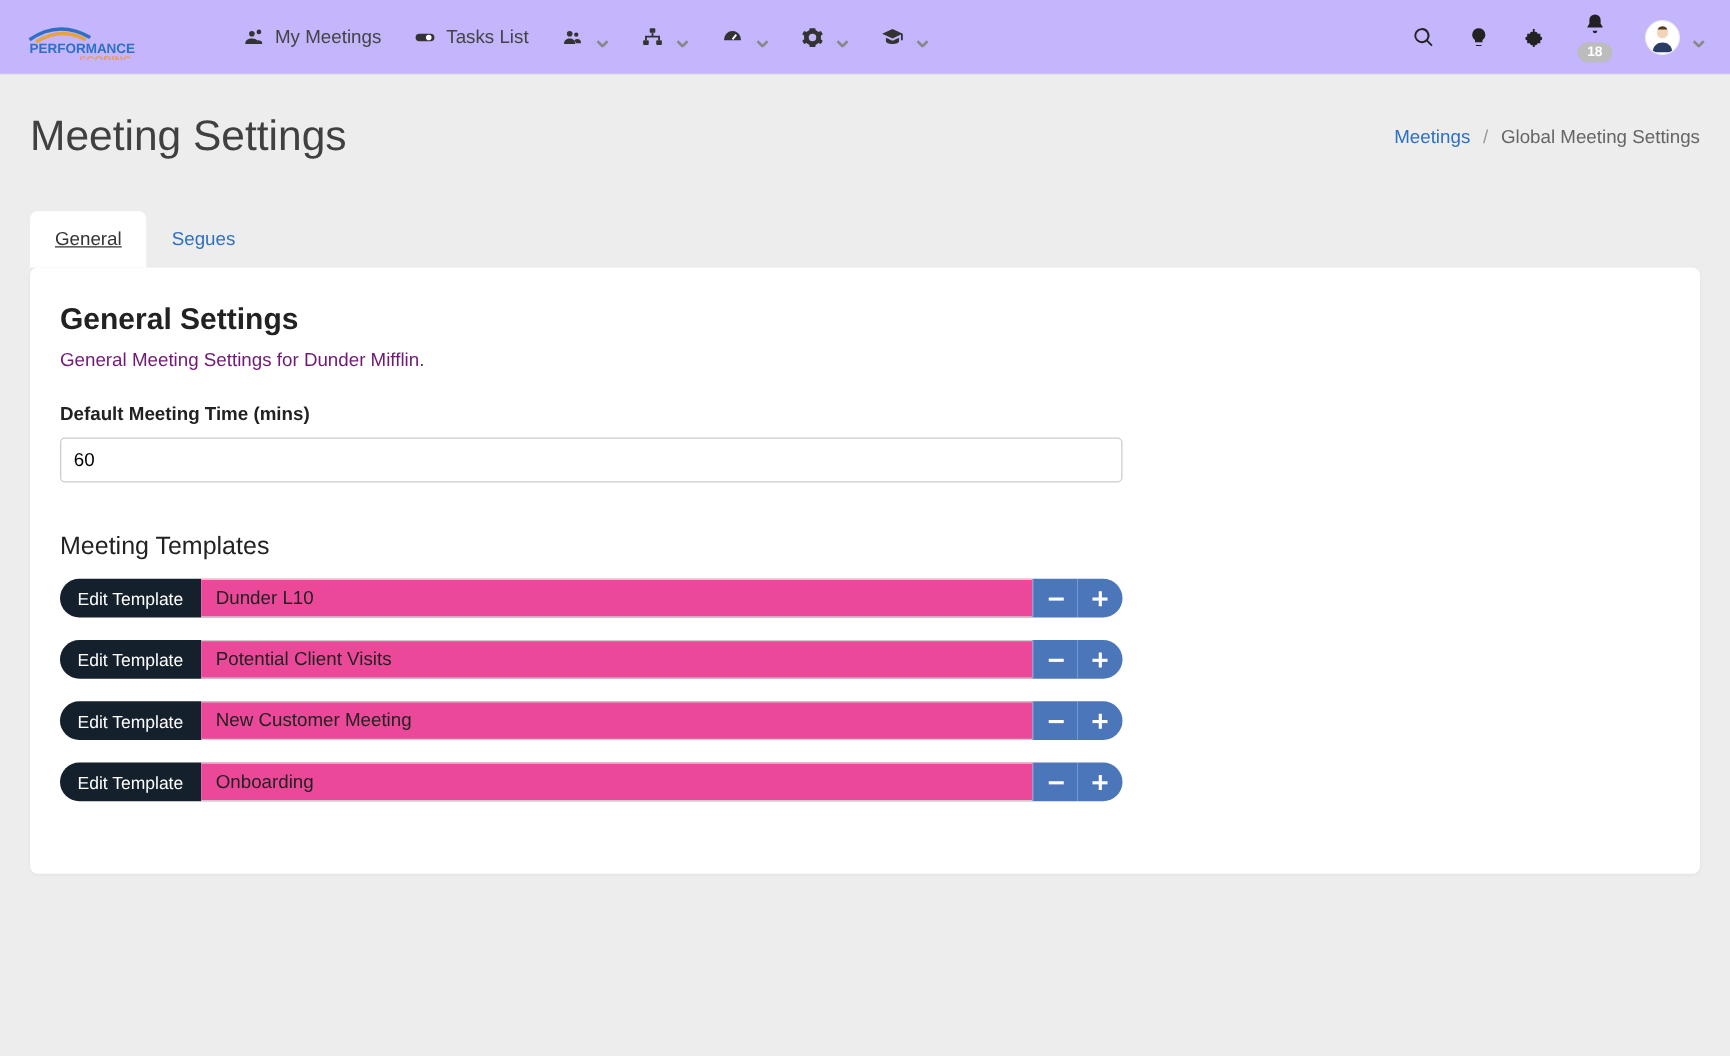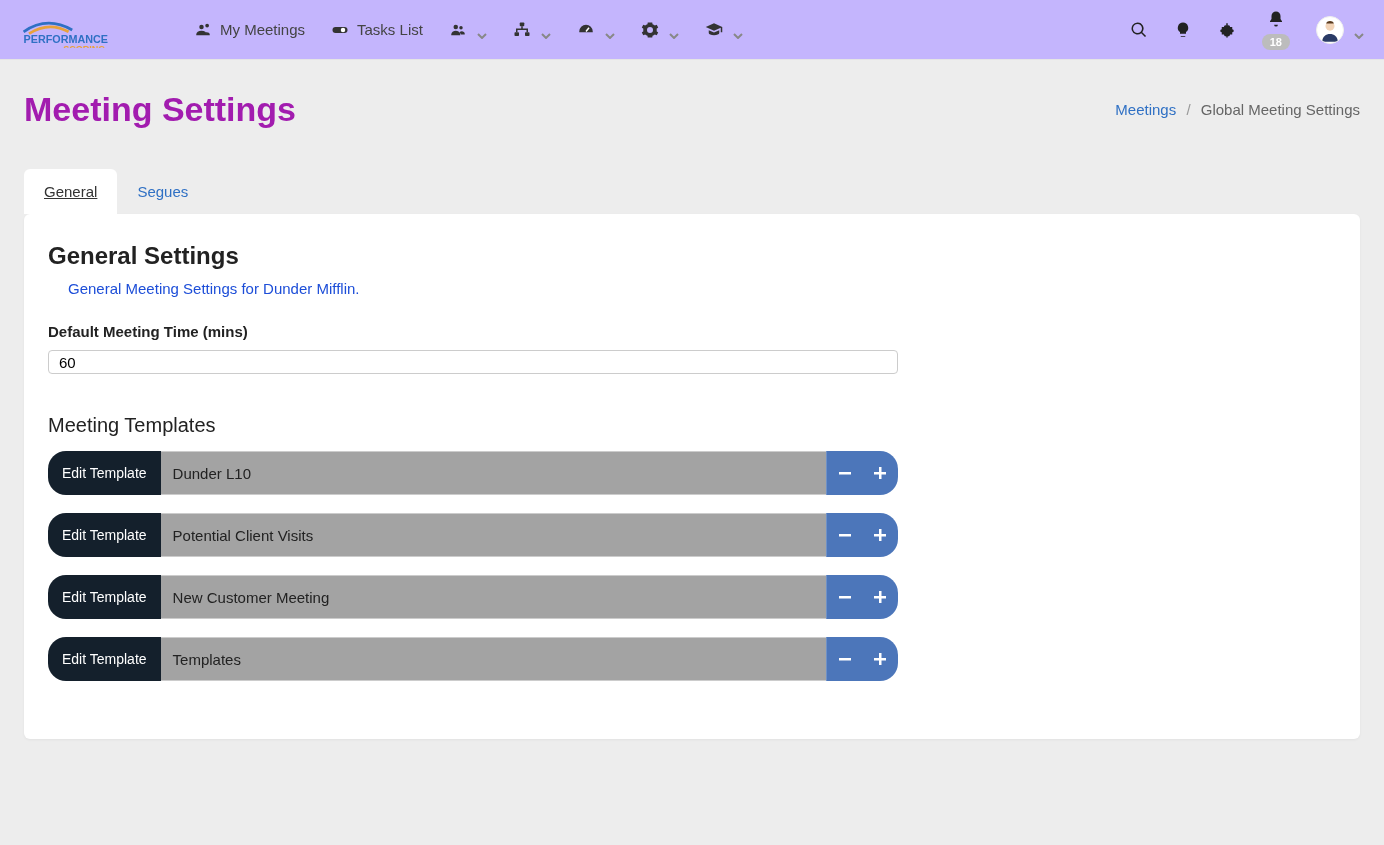--- a/index.html
+++ b/index.html
@@ -16,40 +16,40 @@
 .spacer { flex:1; }
 .right-icons { display:flex; align-items:center; gap:26px; }
 .right-icons .ico { width:18px;height:18px; fill:#222; cursor:pointer; display:flex; align-items:center;}
 .bell-wrap { display:flex; align-items:center; gap:6px; cursor:pointer;flex-direction:column;}
 .badge { background:#bcbcbc; color:#fff; font-size:11px; padding:2px 8px; border-radius:10px; font-weight:600;}
 .avatar { width:28px;height:28px;border-radius:50%; background:#fff; border:1px solid #eee; display:flex;align-items:center;justify-content:center; overflow:hidden;}
 .avatar svg{width:26px;height:26px;}
 
 .page { padding:30px 24px; }
 .page-head { display:flex; justify-content:space-between; align-items:center; margin-bottom:40px;}
-.page-title { font-size:34px; font-weight:700; color:#a21caf;}
+.page-title { font-size:34px; font-weight:400; color:#404040;}
 .breadcrumbs { font-size:15px; color:#666;}
 .breadcrumbs a { color:#2f70c4; text-decoration:none;}
 .breadcrumbs .sep { margin:0 6px; color:#999;}
 
 .card { background:#fff; border-radius:6px; box-shadow:0 1px 3px rgba(0,0,0,.05); }
 .tabs { display:flex; gap:0; padding-left:0; }
 .tab { padding:14px 20px; font-size:15px; cursor:pointer; border-radius:6px 6px 0 0; color:#2f70c4; background:transparent;}
 .tab.active { background:#fff; color:#333;text-decoration:underline; }
 
 .panel { padding:28px 24px 40px; }
 .section-title { font-size:24px; font-weight:700; margin-bottom:10px;}
-.section-sub { font-size:15px; color:#1d4ed8; margin-bottom:26px;margin-left:20px;}
+.section-sub { font-size:15px; color:#701a75; margin-bottom:26px;}
 label.field-label { font-size:15px; font-weight:700; display:block; margin-bottom:10px;}
-input.text-input { width:850px; max-width:100%; height:24px; border:1px solid #ccc; border-radius:4px; padding:0 10px; font-size:15px;}
+input.text-input { width:850px; max-width:100%; height:36px; border:1px solid #ccc; border-radius:4px; padding:0 10px; font-size:15px;}
 
 .subsection-title { font-size:20px; font-weight:500; margin:40px 0 14px; color:#222;}
-.template-row { display:flex; align-items:stretch; height:44px; margin-bottom:18px; width:850px; max-width:100%;}
+.template-row { display:flex; align-items:stretch; height:31px; margin-bottom:18px; width:850px; max-width:100%;}
 .edit-btn { background:#14202c; color:#fff; border:none; font-size:14px; padding:0 14px; border-radius:18px 0 0 18px; cursor:pointer; font-weight:500;}
-.template-name { flex:1; border-top:1px solid #ccc; border-bottom:1px solid #ccc; display:flex;align-items:center; padding:0 12px; font-size:15px; background:#a3a3a3;}
+.template-name { flex:1; border-top:1px solid #ccc; border-bottom:1px solid #ccc; display:flex;align-items:center; padding:0 12px; font-size:15px; background:#ec4899;}
 .row-actions { display:flex; }
 .minus-btn,.plus-btn { width:36px; border:none; background:#4c76ba; color:#fff; font-size:20px; font-weight:700; cursor:pointer; display:flex;align-items:center;justify-content:center;}
 .minus-btn { border-left:1px solid rgba(255,255,255,.2);}
 .plus-btn { border-radius:0 18px 18px 0;}
 
 .footer-actions { display:flex; justify-content:flex-end; margin-top:50px;}
 .save-btn { background:#3e8f3e; color:#fff; border:none; padding:10px 22px; border-radius:22px; font-size:15px; cursor:pointer; font-weight:500;}
 
 .chev svg{stroke:#888;}
 </style>
@@ -239,21 +239,21 @@
                 <svg width="14" height="14" viewBox="0 0 14 14">
                   <rect x="1" y="6" width="12" height="2.5" fill="#fff"></rect>
                   <rect x="6" y="1" width="2.5" height="12" fill="#fff"></rect>
                 </svg>
               </button>
           </div>
         </div>
 
         <div class="template-row">
           <button class="edit-btn">Edit Template</button>
-          <div class="template-name">Templates</div>
+          <div class="template-name">Onboarding</div>
           <div class="row-actions">
             <button class="minus-btn">
                 <svg width="14" height="14" viewBox="0 0 14 14">
                   <rect x="1" y="6" width="12" height="2.5" fill="#fff"></rect>
                 </svg>
               </button>
             <button class="plus-btn">
                 <svg width="14" height="14" viewBox="0 0 14 14">
                   <rect x="1" y="6" width="12" height="2.5" fill="#fff"></rect>
                   <rect x="6" y="1" width="2.5" height="12" fill="#fff"></rect>

